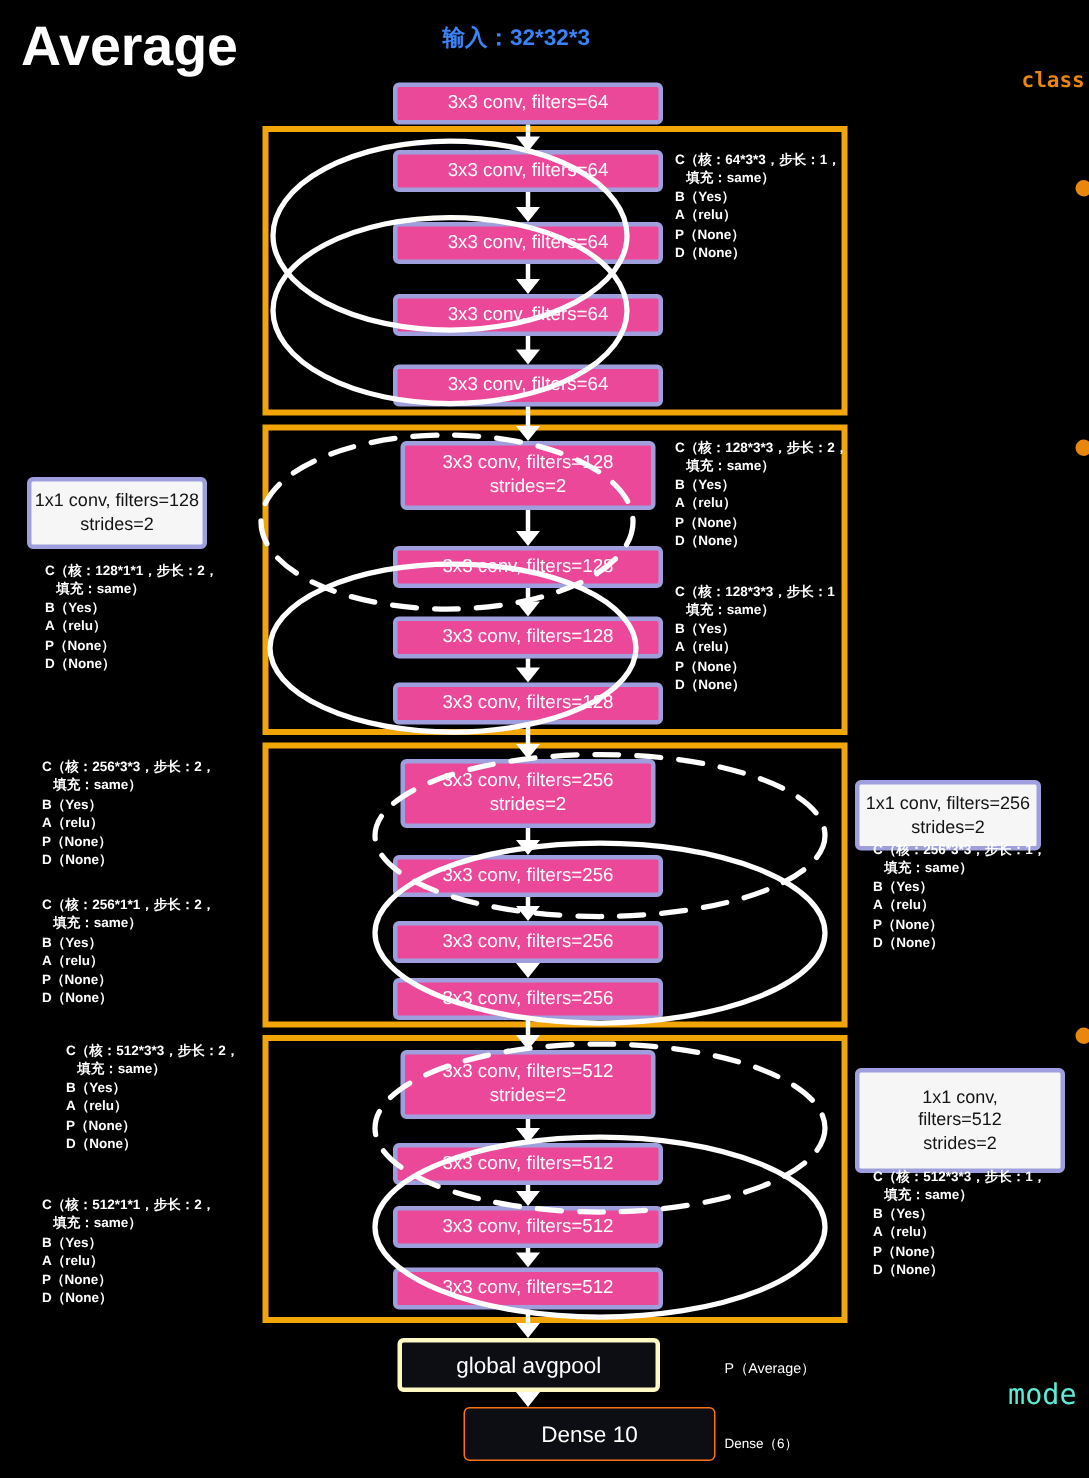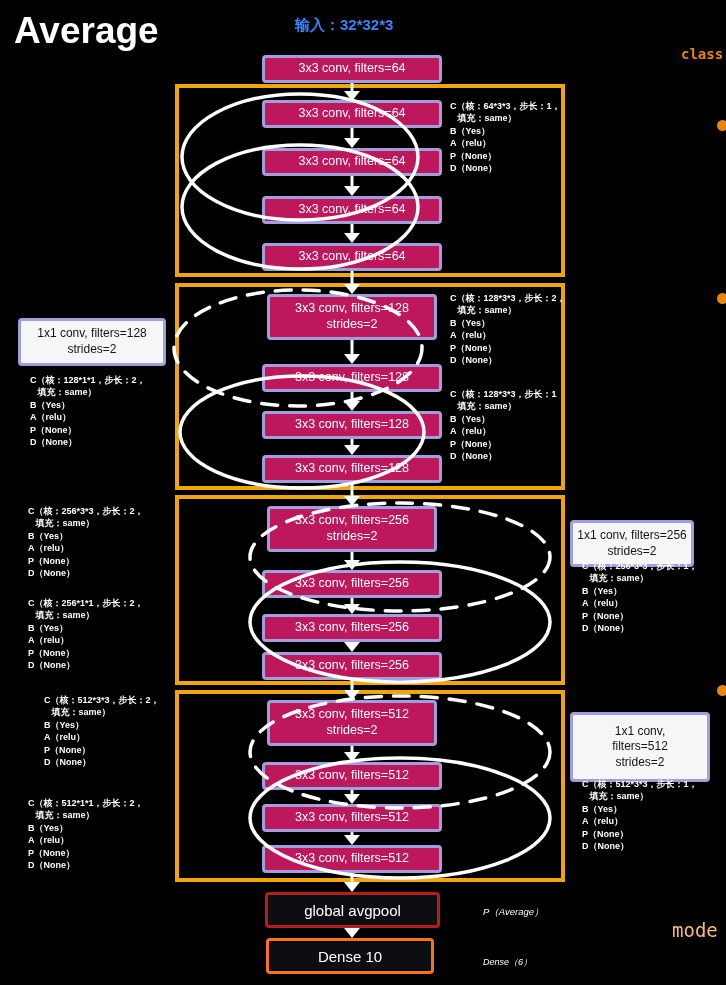--- a/index.html
+++ b/index.html
@@ -20,51 +20,51 @@
   .stage{
     position:absolute;left:175px;width:390px;
     border:4px solid #f2a507;z-index:1;background:transparent;
   }
   #stage1{top:84px;height:193px;}
   #stage2{top:283px;height:207px;}
   #stage3{top:495px;height:190px;}
   #stage4{top:690px;height:192px;}
   .conv{
     position:absolute;border:3px solid #9f9fde;border-radius:4px;
-    background:#be185d;color:#fff;display:flex;flex-direction:column;
+    background:#ec4899;color:#fff;display:flex;flex-direction:column;
     align-items:center;justify-content:center;
     font-size:12.5px;line-height:1.25;z-index:2;text-align:center;
   }
   .shortcut{
     position:absolute;border:3px solid #9f9fde;border-radius:4px;
     background:#f6f6f6;color:#141414;display:flex;align-items:center;
     justify-content:center;font-size:12px;line-height:1.3;z-index:2;
     text-align:center;white-space:pre-line;
   }
   .tailbox{
     position:absolute;border-radius:4px;background:#0d0d14;color:#fff;
     display:flex;align-items:center;justify-content:center;
     font-size:15px;z-index:2;
   }
-  #avgpool{border:3px solid #b91c1c;}
-  #dense{border:3px solid #f97316;}
+  #avgpool{border:3px solid #fef9c3;}
+  #dense{border:1px solid #f97316;margin-left:43px;}
   .ann{
     position:absolute;color:#fff;font-size:9px;line-height:1.38;
     white-space:pre-line;z-index:4;font-weight:bold;
   }
   .note{
-    position:absolute;color:#fff;font-size:9.5px;z-index:4;white-space:pre;font-style:italic;
+    position:absolute;color:#fff;font-size:9.5px;z-index:4;white-space:pre;
   }
   .code-top{
     position:absolute;left:681px;top:46px;color:#e8860d;
     font-family:"DejaVu Sans Mono",monospace;font-weight:700;
     font-size:14px;z-index:4;white-space:pre;
   }
   .code-bottom{
-    position:absolute;left:672px;top:919px;color:#fdba74;
+    position:absolute;left:672px;top:919px;color:#5eead4;
     font-family:"DejaVu Sans Mono",monospace;font-size:19px;z-index:4;
     white-space:pre;
   }
   .dot{
     position:absolute;width:11px;height:11px;border-radius:50%;
     background:#e8860d;z-index:4;
   }
   #overlay{
     position:absolute;left:0;top:0;width:726px;height:985px;
     z-index:3;pointer-events:none;
@@ -135,21 +135,21 @@
   <div class="conv" style="left:262px;top:762px;width:180px;height:28px">
       <span>3x3 conv, filters=512</span>
     </div>
   <div class="conv" style="left:262px;top:804px;width:180px;height:28px">
       <span>3x3 conv, filters=512</span>
     </div>
   <div class="conv" style="left:262px;top:845px;width:180px;height:28px">
       <span>3x3 conv, filters=512</span>
     </div>
 
-  <div class="shortcut" style="left:18px;top:318px;width:148px;height:48px"><span>1x1 conv, filters=128
+  <div class="shortcut" style="left:18px;top:318px;width:120px;height:48px"><span>1x1 conv, filters=128
 strides=2</span></div>
   <div class="shortcut" style="left:570px;top:520px;width:124px;height:47px"><span>1x1 conv, filters=256
 strides=2</span></div>
   <div class="shortcut" style="left:570px;top:712px;width:140px;height:70px"><span>1x1 conv,
 filters=512
 strides=2</span></div>
 
   <div class="tailbox" id="avgpool" style="left:265px;top:892px;width:175px;height:36px">
       <span>global avgpool</span>
     </div>

